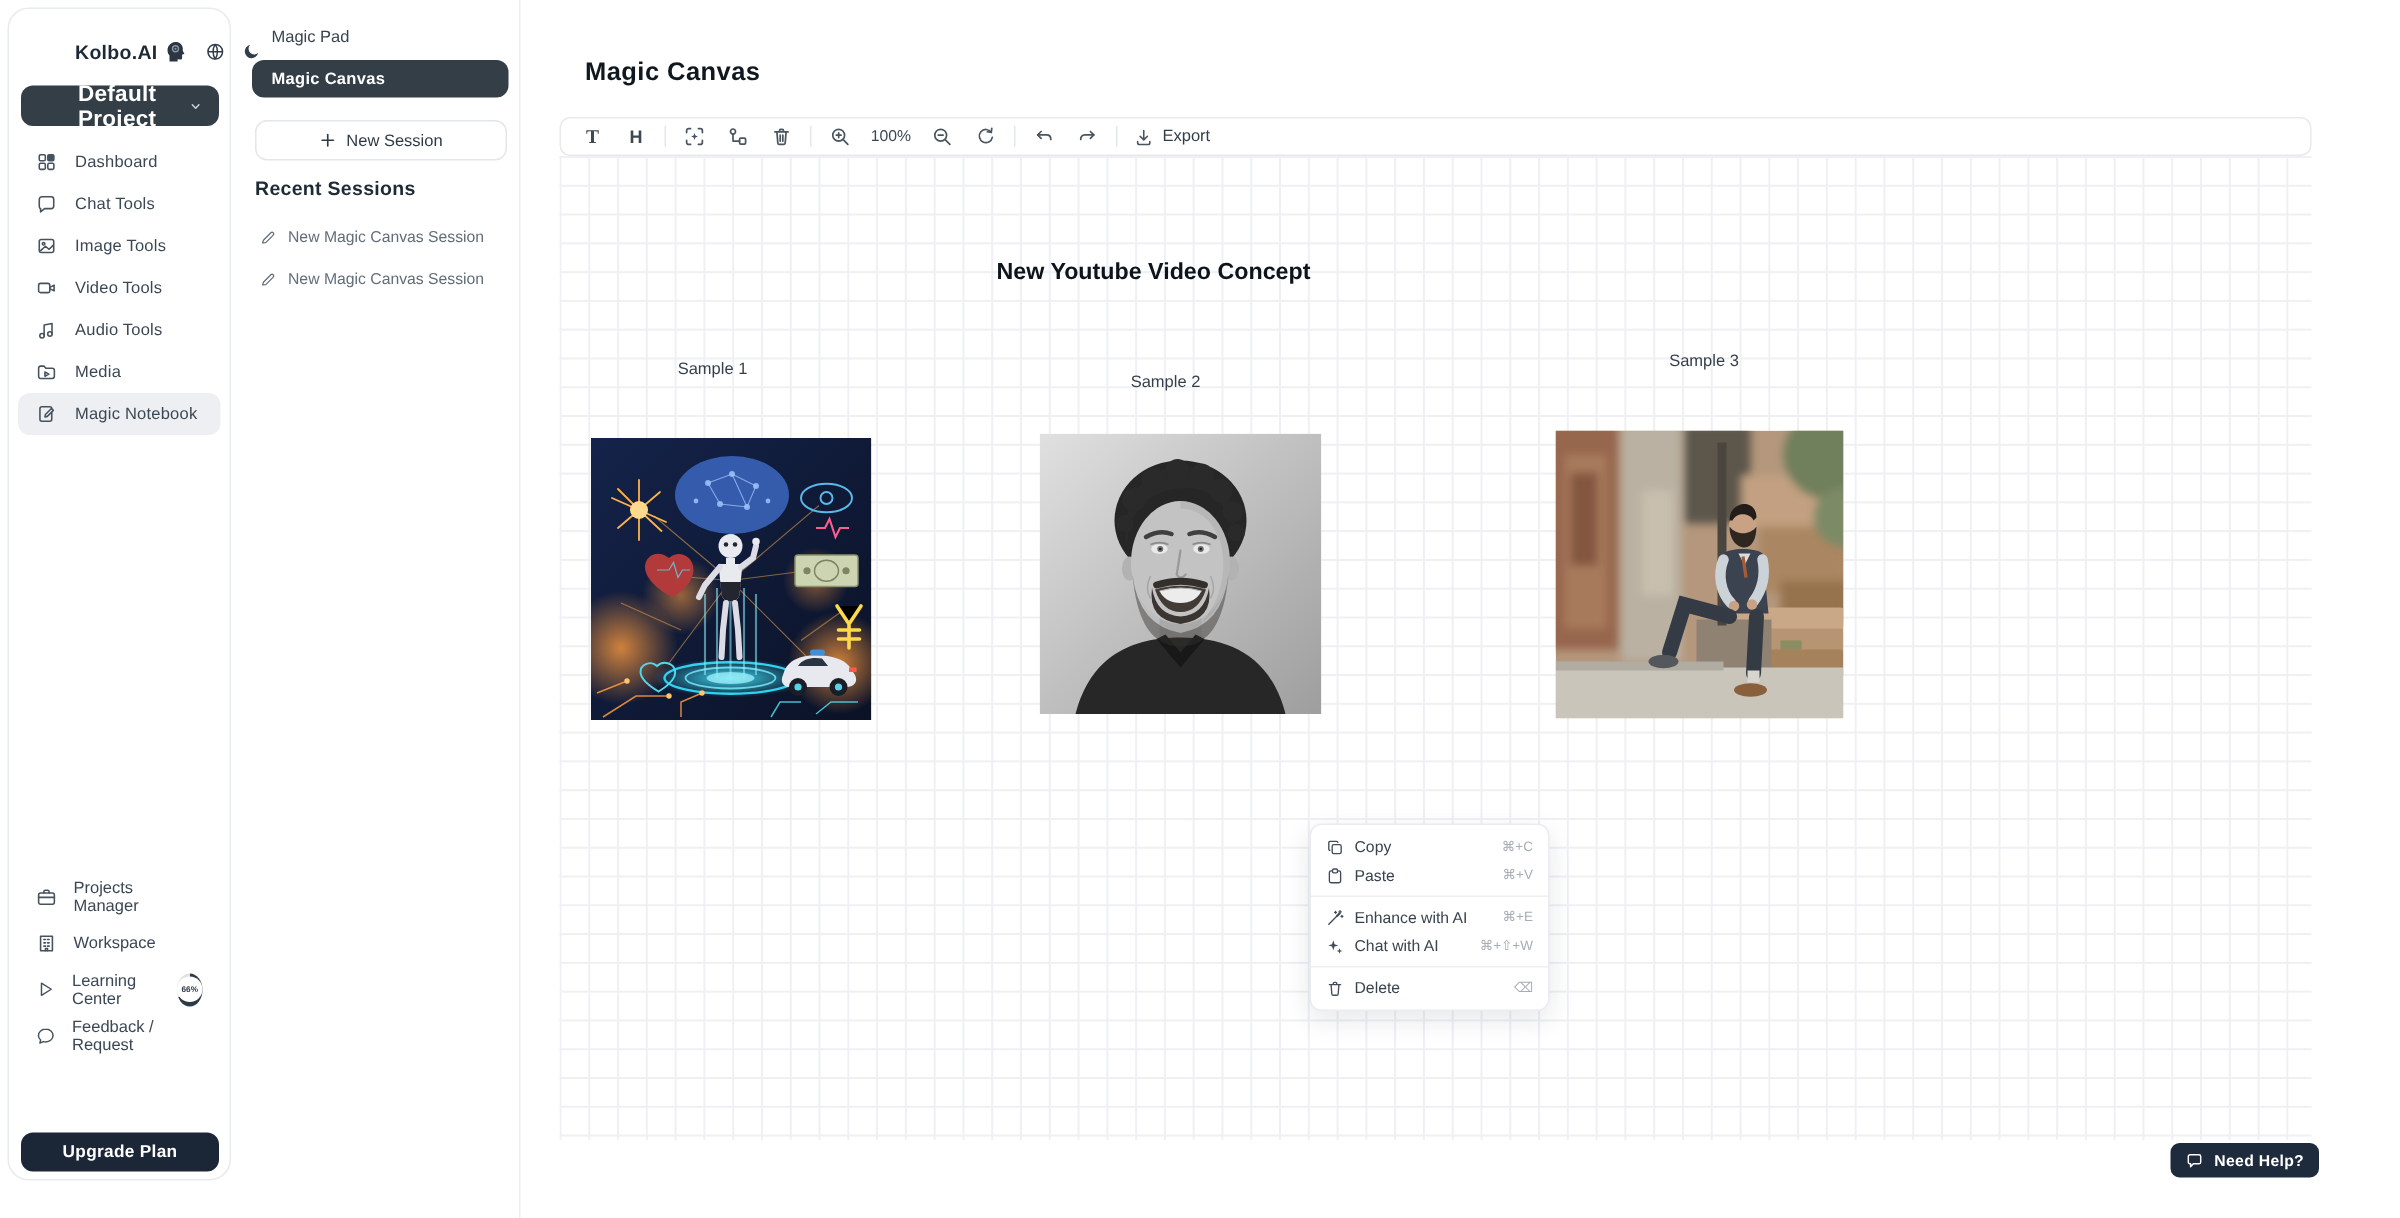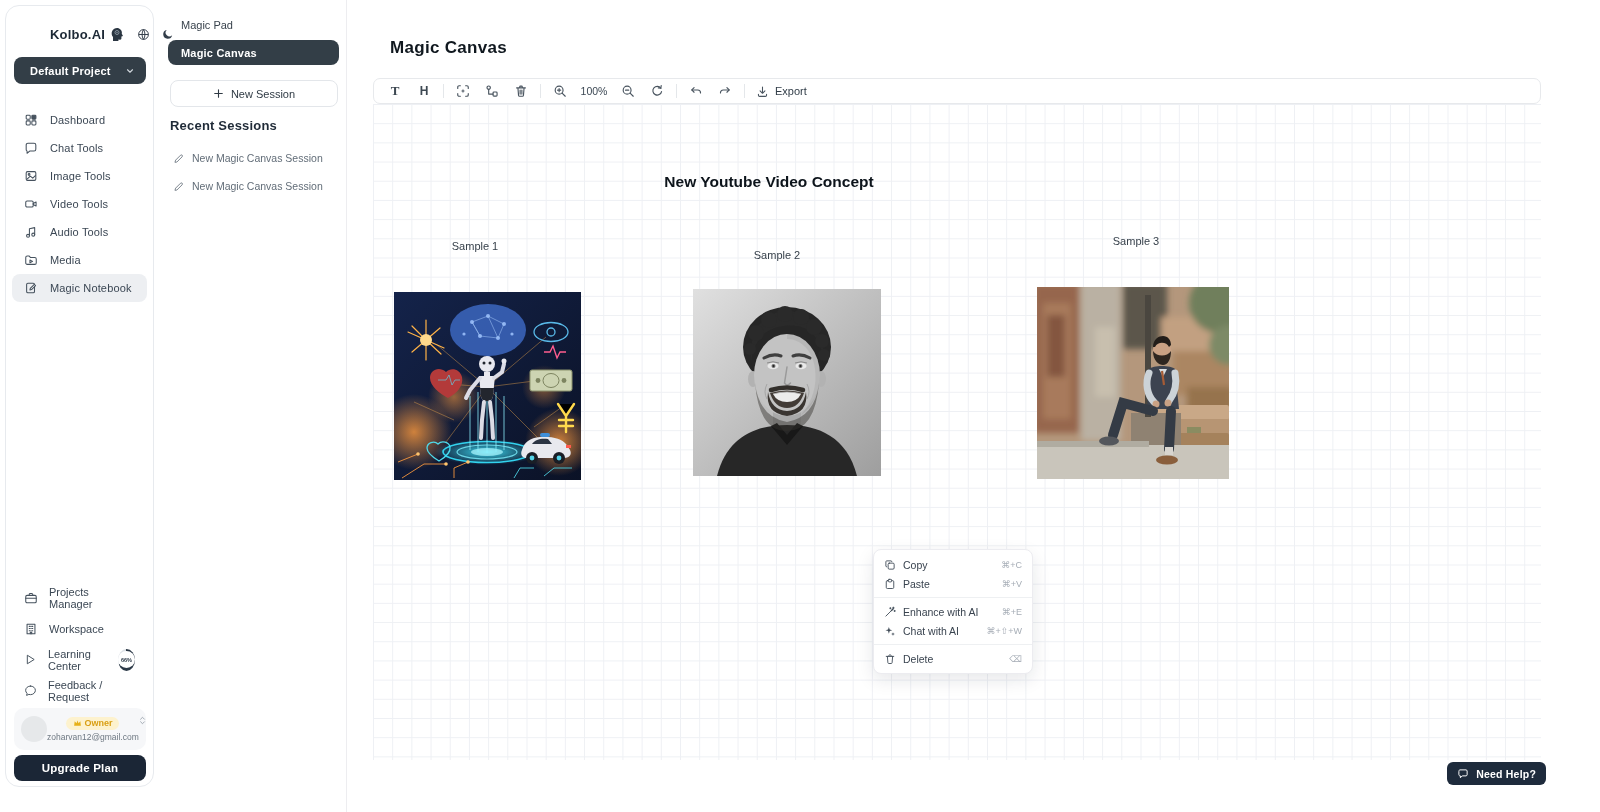--- a/index.html
+++ b/index.html
@@ -6,22 +6,22 @@
   html,body { width:1600px; height:812px; font-family:"Liberation Sans","DejaVu Sans",sans-serif; background:#ffffff; overflow:hidden; }
   .app { position:relative; width:1600px; height:812px; background:#fff; }
 
   
   .sidebar { position:absolute; left:5px; top:5px; width:149px; height:782px; background:#fff; border:1px solid #e7eaee; border-radius:14px; z-index:5; }
   .logo-row { position:absolute; left:14px; top:18px; right:10px; height:20px; display:flex; align-items:center;padding-left:30px; }
   .brand { font-size:13px; font-weight:bold; color:#1d2936; letter-spacing:.2px; }
   .logo-row .hicon { margin-left:4px; display:flex; }
   .logo-row .gicon { margin-left:12px; display:flex; cursor:pointer; }
   .logo-row .micon { margin-left:12px; display:flex; cursor:pointer; }
-  .project-btn { position:absolute; left:8px; top:51px; width:132px; height:27px; background:#333e47; border:none; border-radius:8px; color:#fff; font-size:11px; font-weight:bold; display:flex; align-items:center; justify-content:space-between; padding:0 11px 0 16px; cursor:pointer; font-family:inherit; letter-spacing:.2px; }
-  .nav { position:absolute; left:6px; top:100px; right:6px; }
+  .project-btn { position:absolute; left:8px; top:51px; width:132px; height:27px; background:#333e47; border:none; border-radius:8px; color:#fff; font-size:15px; font-weight:bold; display:flex; align-items:center; justify-content:space-between; padding:0 11px 0 16px; cursor:pointer; font-family:inherit; letter-spacing:.2px; }
+  .nav { position:absolute; left:6px; top:88px; right:6px; }
   .nav-item { height:28px; display:flex; align-items:center; gap:12px; padding:0 12px; border-radius:8px; cursor:pointer; }
   .nav-item.active { background:#edeff2; }
   .nav-item .nlabel { font-size:11px; color:#3b4754; font-weight:500; letter-spacing:.15px; }
   .nicon { width:14px; height:14px; display:flex; align-items:center; justify-content:center; }
   .nicon svg, .licon svg { stroke:#46525e; fill:none; stroke-width:1.2; stroke-linecap:round; stroke-linejoin:round; }
   .footer-nav { position:absolute; left:6px; top:576px; right:6px; }
   .footer-item { height:31px; display:flex; align-items:center; gap:11px; padding:0 12px; border-radius:8px; cursor:pointer; }
   .footer-item .nlabel { font-size:11px; color:#3b4754; font-weight:500; }
   .progress-ring { width:22px; height:22px; border-radius:50%; background:conic-gradient(#2c3947 0 66%, #dde2e7 66% 100%); display:flex; align-items:center; justify-content:center; margin-left:-2px; }
   .progress-ring .inner { width:17px; height:17px; border-radius:50%; background:#fff; display:flex; align-items:center; justify-content:center; font-size:5.5px; color:#2c3947; font-weight:bold; }
@@ -216,37 +216,20 @@
       <div class="footer-item">
         <span class="nicon">
             <svg width="13" height="13" viewBox="0 0 16 16">
               <path d="M8,2.5 C4.7,2.5 2,4.9 2,7.8 C2,9.3 2.7,10.6 3.8,11.5 L3.2,14 L6,12.8 C6.6,13 7.3,13.1 8,13.1 C11.3,13.1 14,10.7 14,7.8 C14,4.9 11.3,2.5 8,2.5 Z"></path>
             </svg>
           </span>
         <span class="nlabel">Feedback / Request</span>
       </div>
     </div>
 
-    <div class="user-card">
-      <span class="avatar"></span>
-      <span class="user-meta">
-        <span class="owner-pill">
-          <svg width="9" height="8" viewBox="0 0 16 14">
-              <path d="M2,12 L3,4 L6.2,7.5 L8,2.5 L9.8,7.5 L13,4 L14,12 Z" fill="#e6b018"></path>
-            </svg>
-          <span class="opl">Owner</span>
-        </span>
-        <span class="user-email">zoharvan12@gmail.com</span>
-      </span>
-      <span class="ucaret">
-        <svg width="7" height="9" viewBox="0 0 10 14" fill="none" stroke="#9aa3ac" stroke-width="1.4" stroke-linecap="round" stroke-linejoin="round">
-            <path d="M2,5 L5,2 L8,5 M2,9 L5,12 L8,9"></path>
-          </svg>
-      </span>
-    </div>
 
     <button class="upgrade-btn"><span>Upgrade Plan</span></button>
   </aside>
 
   <aside class="panel2">
     <div class="tab-plain">
         <span>Magic Pad</span>
       </div>
     <div class="tab-active">
         <span>Magic Canvas</span>

